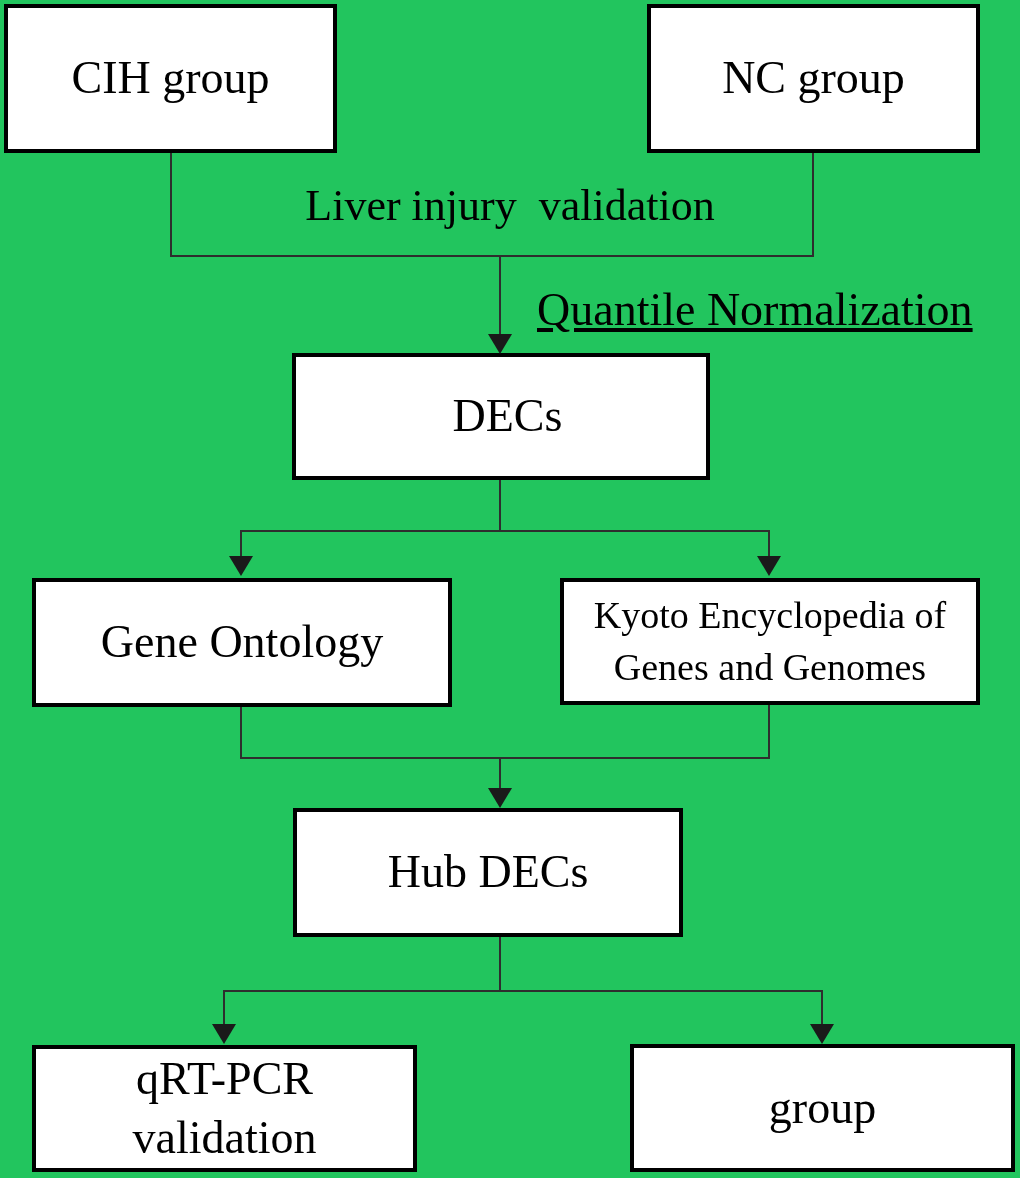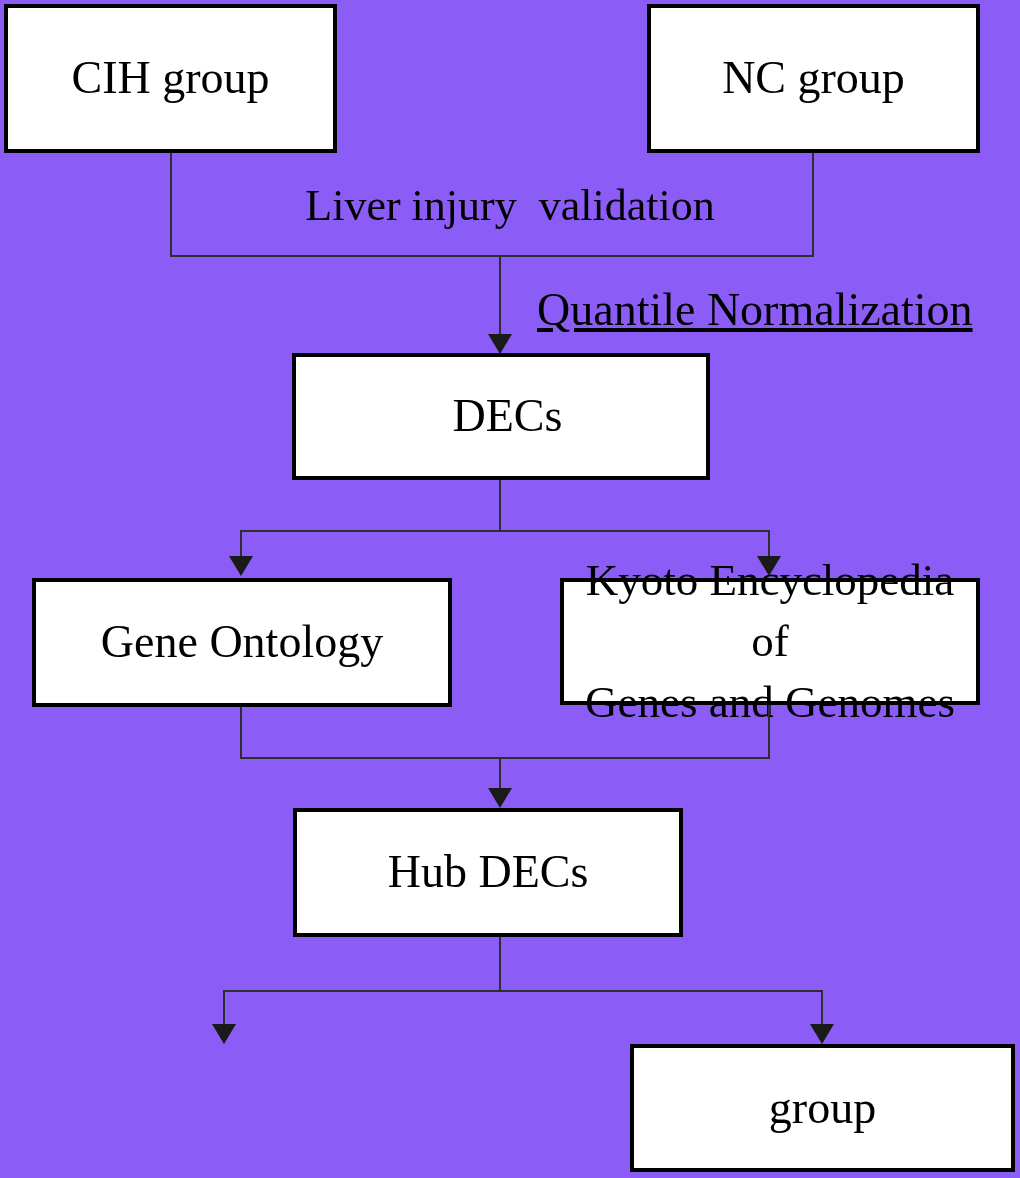--- a/index.html
+++ b/index.html
@@ -4,21 +4,21 @@
 <style>
   html, body {
     margin: 0;
     padding: 0;
     background: #ffffff;
   }
   #figure {
     position: relative;
     width: 1020px;
     height: 1178px;
-    background: #8b5cf6;
+    background: #22c55e;
     font-family: "Liberation Serif", "DejaVu Serif", serif;
     color: #000000;
     overflow: hidden;
   }
   
   .node {
     position: absolute;
     box-sizing: border-box;
     border: 4px solid #000000;
     background: #ffffff;
@@ -27,21 +27,21 @@
     justify-content: center;
     text-align: center;
     font-size: 46px;
     line-height: 1.22;
     white-space: pre-line;
   }
   #box-cih   { left: 4px;   top: 4px;    width: 333px; height: 149px; }
   #box-nc    { left: 647px; top: 4px;    width: 333px; height: 149px; }
   #box-decs  { left: 292px; top: 353px;  width: 418px; height: 127px; padding-left: 13px; }
   #box-go    { left: 32px;  top: 578px;  width: 420px; height: 129px; }
-  #box-kegg  { left: 560px; top: 578px;  width: 420px; height: 127px; font-size: 45px; line-height: 1.35; }
+  #box-kegg  { left: 560px; top: 578px;  width: 420px; height: 127px; font-size: 38px; line-height: 1.35; }
   #box-hub   { left: 293px; top: 808px;  width: 390px; height: 129px; }
   #box-qrt   { left: 32px;  top: 1045px; width: 385px; height: 127px; line-height: 1.28; }
   #box-cerna { left: 630px; top: 1044px; width: 385px; height: 128px; }
 
   
   .edge-label {
     position: absolute;
     white-space: pre;
     font-size: 44px;
   }
@@ -93,20 +93,22 @@
 
 <div id="figure">
 
   <div class="node" id="box-cih">CIH group</div>
   <div class="node" id="box-nc">NC group</div>
   <div class="node" id="box-decs">DECs</div>
   <div class="node" id="box-go">Gene Ontology</div>
   <div class="node" id="box-kegg">Kyoto Encyclopedia of
 Genes and Genomes</div>
   <div class="node" id="box-hub">Hub DECs</div>
+  <div class="node" id="box-qrt">qRT-PCR
+validation</div>
   <div class="node" id="box-cerna">group</div>
 
   <div class="edge-label" id="label-liver">Liver injury  validation</div>
   <div class="edge-label" id="label-quantile">Quantile Normalization</div>
 
   <div class="line" id="l-cih-down"></div>
   <div class="line" id="l-nc-down"></div>
   <div class="line" id="l-top-merge"></div>
   <div class="line" id="l-to-decs"></div>
   <div class="arrowhead" id="a-to-decs"></div>

